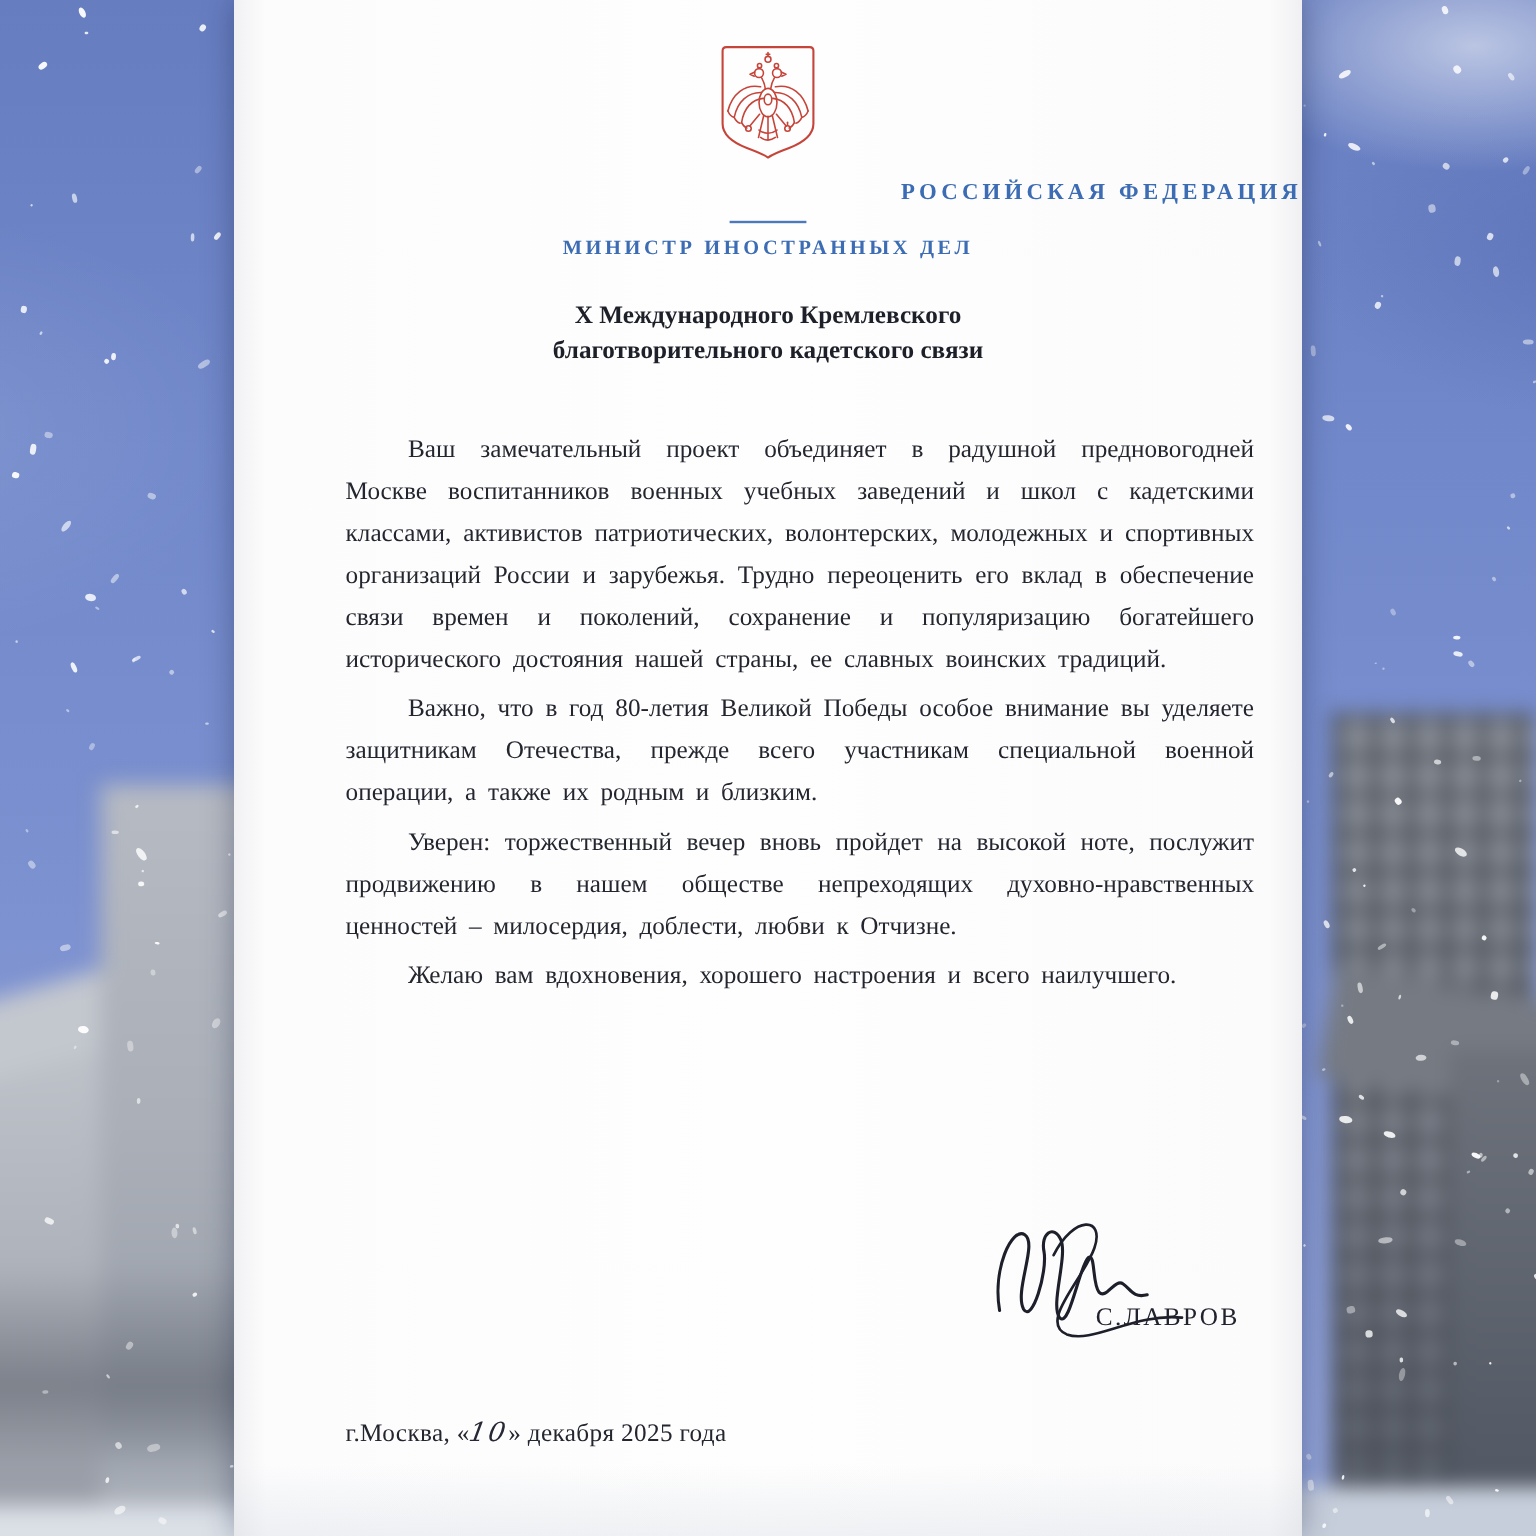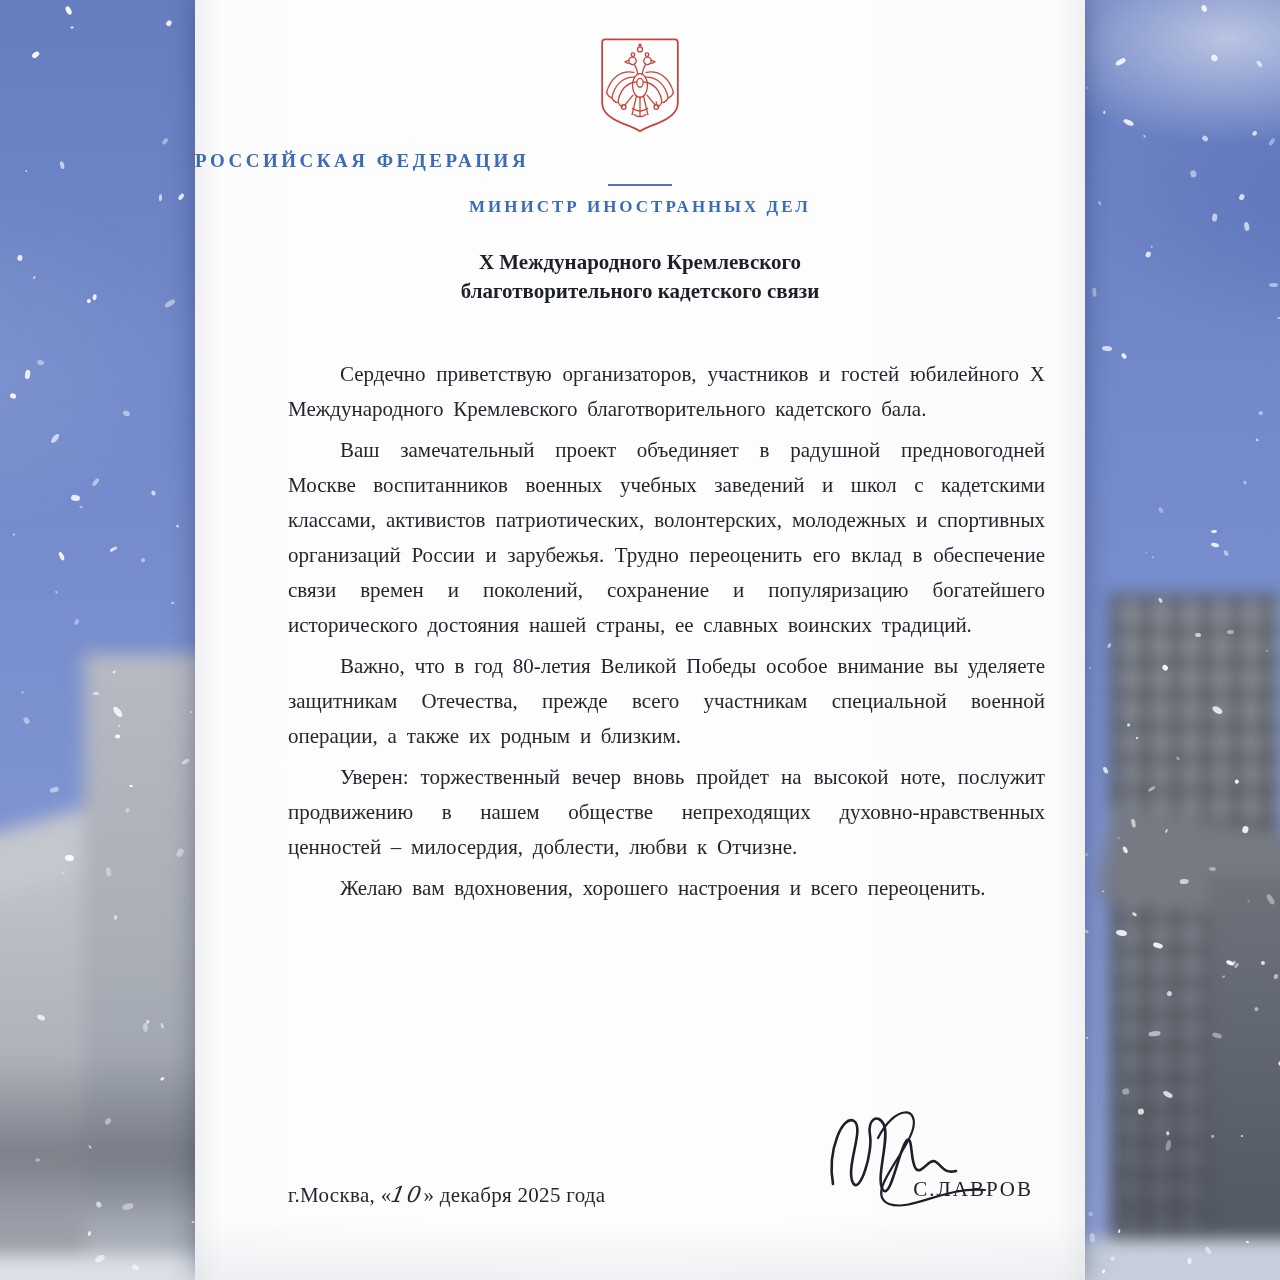--- a/index.html
+++ b/index.html
@@ -44,31 +44,31 @@
   #snow-layer i{position:absolute;display:block;background:#fff;}
   
   .page{
     position:absolute;left:195px;top:0;width:890px;height:1280px;z-index:3;
     background:
       linear-gradient(0deg, rgba(204,210,219,.30) 0px, rgba(204,210,219,0) 60px),
       linear-gradient(90deg,#f1f1f3 0%,#fcfcfd 3%,#fefefe 50%,#fbfbfc 97%,#f0f0f2 100%);
     box-shadow:0 0 24px rgba(22,32,66,.38);
   }
   .emblem{position:absolute;top:36px;left:50%;transform:translateX(-50%);}
-  .org-country{position:absolute;top:150px;left:0;width:100%;text-align:left;
+  .org-country{position:absolute;top:150px;left:0;width:100%;text-align:right;
     font-weight:700;font-size:19px;letter-spacing:3.5px;color:#3c6cb4;}
   .lh-divider{position:absolute;top:184px;left:50%;width:64px;height:2px;margin-left:-32px;background:#4d79bc;}
   .org-office{position:absolute;top:197px;left:0;width:100%;text-align:center;
     font-weight:700;font-size:17px;letter-spacing:3px;color:#3c6cb4;}
   .addressee{position:absolute;top:248px;left:0;width:100%;text-align:center;
     font-weight:700;font-size:21px;line-height:29px;color:#1e2029;}
   .body-text{position:absolute;top:357px;left:93px;width:757px;
     font-size:21px;line-height:35px;color:#24262f;text-align:justify;word-spacing:4.5px;}
   .body-text p{margin:0 0 6px 0;text-indent:52px;}
-  .sig-block{position:absolute;top:1100px;right:52px;width:250px;height:128px;}
+  .sig-block{position:absolute;top:1008px;right:52px;width:250px;height:128px;}
   .sig-scribble{position:absolute;left:40px;top:0;}
   .sig-name{position:absolute;right:0;bottom:26px;font-size:21px;letter-spacing:2px;color:#20222d;}
   .dateline{position:absolute;top:1182px;left:93px;font-size:21px;color:#24262f;letter-spacing:.3px;}
   .day-hand{font-family:"DejaVu Serif",serif;font-style:italic;display:inline-block;
     transform:skewX(-10deg);font-size:22px;letter-spacing:2px;color:#262835;}
 </style>
 </head>
 <body>
 
 <div class="stage">
@@ -643,25 +643,24 @@
     <div class="org-country">РОССИЙСКАЯ ФЕДЕРАЦИЯ</div>
     <div class="lh-divider"></div>
     <div class="org-office">МИНИСТР ИНОСТРАННЫХ ДЕЛ</div>
 
     <div class="addressee">
       <div>X Международного Кремлевского</div>
       <div>благотворительного кадетского связи</div>
     </div>
 
     <div class="body-text">
-      <p>Сердечно приветствую организаторов, участников и гостей юбилейного X Международного Кремлевского благотворительного кадетского бала.</p>
       <p>Ваш замечательный проект объединяет в радушной предновогодней Москве воспитанников военных учебных заведений и школ с кадетскими классами, активистов патриотических, волонтерских, молодежных и спортивных организаций России и зарубежья. Трудно переоценить его вклад в обеспечение связи времен и поколений, сохранение и популяризацию богатейшего исторического достояния нашей страны, ее славных воинских традиций.</p>
       <p>Важно, что в год 80-летия Великой Победы особое внимание вы уделяете защитникам Отечества, прежде всего участникам специальной военной операции, а также их родным и близким.</p>
       <p>Уверен: торжественный вечер вновь пройдет на высокой ноте, послужит продвижению в нашем обществе непреходящих духовно-нравственных ценностей – милосердия, доблести, любви к Отчизне.</p>
-      <p>Желаю вам вдохновения, хорошего настроения и всего переоценить.</p>
+      <p>Желаю вам вдохновения, хорошего настроения и всего наилучшего.</p>
     </div>
 
     <div class="sig-block">
       <svg class="sig-scribble" width="170" height="115" viewBox="0 0 170 115" fill="none" stroke="#1d1f2a" stroke-width="2.6" stroke-linecap="round">
         <path d="M10,84 C4,50 20,14 31,21 C42,28 22,68 30,83 C37,95 50,52 47,35 C44,20 55,12 61,25 C67,38 52,80 60,90 C68,100 77,45 84,40 C90,36 87,62 93,69 C99,75 106,57 113,62 C119,66 121,74 133,71"></path>
         <path d="M55,38 C72,4 98,6 89,32 C80,58 42,94 66,104 C88,112 122,86 162,90" stroke-width="2.2"></path>
       </svg>
       <span class="sig-name">С.ЛАВРОВ</span>
     </div>
 

